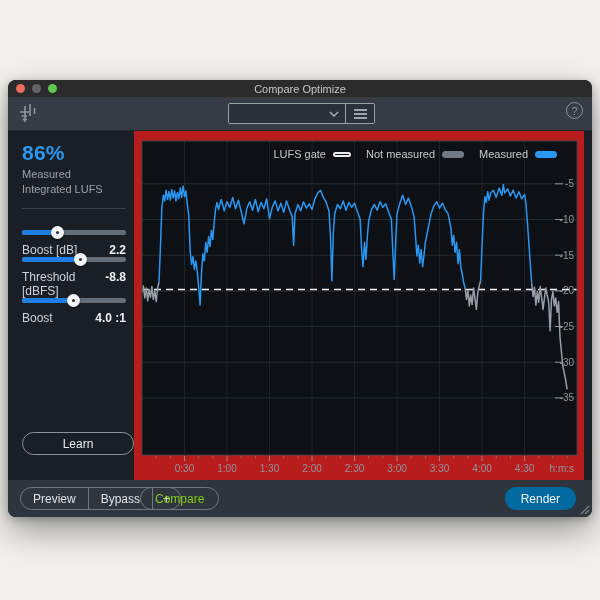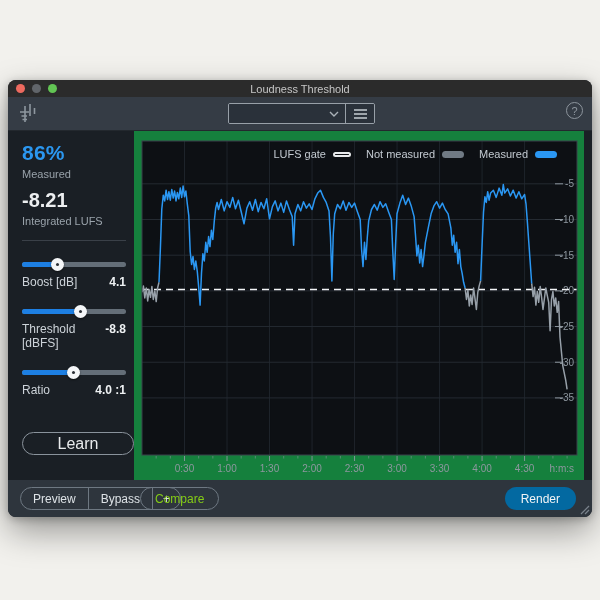--- a/index.html
+++ b/index.html
@@ -19,32 +19,32 @@
   .preset-menu-btn { width:29px; height:100%; background:#2a313a; border-left:1px solid #98a0a8; display:flex; align-items:center; justify-content:center; }
   .help-btn { position:absolute; right:9px; top:5px; width:17px; height:17px; border:1.4px solid #8d959d; border-radius:50%;
               color:#8d959d; font-size:11px; display:flex; align-items:center; justify-content:center; }
   
   .main { position:absolute; left:0; top:51px; width:100%; height:310px; background:#1a1f25; }
   .sidebar { position:absolute; left:0; top:0; width:126px; height:100%; padding:10px 0 0 14px; }
   .big-pct { font-size:21px; font-weight:bold; letter-spacing:.2px; }
   .sub-label { font-size:11px; color:#9aa3ab; margin-top:3px; }
   .big-lufs { font-size:20px; font-weight:bold; color:#eceef0; margin-top:9px; }
   .divider { width:104px; height:1px; background:#3a4048; margin:13px 0 0 0; }
-  .slider-row { width:104px; margin-top:20px; }
+  .slider-row { width:104px; }
   .slider-row:first-of-type { margin-top:0; }
   .track { position:relative; width:104px; height:5px; border-radius:3px; background:#646e78; }
   .fill { position:absolute; left:0; top:0; height:5px; border-radius:3px; }
   .thumb { position:absolute; top:-4px; width:13px; height:13px; border-radius:50%; background:#f4f6f8; box-shadow:0 1px 2px rgba(0,0,0,.5); }
   .thumb::after { content:""; position:absolute; left:5px; top:5px; width:3px; height:3px; border-radius:50%; background:#2a2f35; }
   .slider-text { display:flex; justify-content:space-between; margin-top:8px; font-size:12px; color:#cdd3d9; }
   .slider-text .val { color:#eef1f3; font-weight:bold; }
   .learn-btn { position:absolute; left:14px; top:301px; width:112px; height:23px; border:1px solid #8a939c; border-radius:12px;
-               color:#e8eaec; font-size:16px; display:flex; align-items:center; justify-content:center; background:transparent; }
-  
-  .chart-panel { position:absolute; left:126px; top:0; width:450px; height:349px; background:#15803d; }
+               color:#e8eaec; font-size:12px; display:flex; align-items:center; justify-content:center; background:transparent; }
+  
+  .chart-panel { position:absolute; left:126px; top:0; width:450px; height:349px; background:#b91c1c; }
   .legend { position:absolute; top:17px; right:27px; display:flex; gap:15px; align-items:center; z-index:3; }
   .legend-item { display:flex; gap:7px; align-items:center; font-size:11px; color:#c3cad1; }
   .pill { width:22px; height:7px; border-radius:4px; }
   .pill.outline { border:2px solid #e8eaec; background:transparent; height:5px; width:18px; }
   .pill.gray { background:#707a84; }
   .pill.blue { }
   
   .footer { position:absolute; left:0; bottom:0; width:100%; height:37px; background:#2e353d; }
   .btn-group { position:absolute; left:12px; top:7px; height:23px; display:flex; border:1px solid #6e7882; border-radius:12px; overflow:hidden; }
   .btn-group .seg { padding:0 12px; display:flex; align-items:center; color:#dde2e6; font-size:12px; border-right:1px solid #6e7882; }
@@ -60,21 +60,21 @@
 <body>
 
 <div class="window">
 
   <div class="titlebar">
     <div class="lights">
       <div class="light" id="light-red" style="background: rgb(237, 106, 95);"></div>
       <div class="light" id="light-mid" style="background: rgb(97, 101, 106);"></div>
       <div class="light" id="light-green" style="background: rgb(98, 197, 84);"></div>
     </div>
-    <div class="title">Loudness Threshold</div>
+    <div class="title">Compare Optimize</div>
   </div>
 
   <div class="toolbar">
     <svg class="module-icon" viewBox="0 0 24 22">
       <g stroke="#8e979f" stroke-width="1.6" fill="none">
         <line x1="7" y1="3" x2="7" y2="19"></line>
         <line x1="12" y1="1" x2="12" y2="13"></line>
         <line x1="16.5" y1="5" x2="16.5" y2="11"></line>
         <line x1="2" y1="9" x2="11" y2="9"></line>
         <line x1="3.5" y1="13" x2="9" y2="13"></line>
@@ -101,52 +101,51 @@
     <div class="help-btn">
       <span>?</span>
     </div>
   </div>
 
   <div class="main">
 
     <div class="sidebar">
       <div class="big-pct" id="pct" style="color: rgb(43, 151, 240);">86%</div>
       <div class="sub-label">Measured</div>
-      <div class="big-lufs">-8.21</div>
       <div class="sub-label">Integrated LUFS</div>
       <div class="divider"></div>
 
       <div style="margin-top:21px;">
         <div class="slider-row">
           <div class="track">
             <div class="fill" style="width: 34%; background: rgb(29, 127, 227);"></div>
             <div class="thumb" style="left: calc(34% - 6px);"></div>
           </div>
           <div class="slider-text">
             <span>Boost [dB]</span>
-            <span class="val">4.1</span>
+            <span class="val">2.2</span>
           </div>
         </div>
         <div class="slider-row">
           <div class="track">
             <div class="fill" style="width: 56%; background: rgb(29, 127, 227);"></div>
             <div class="thumb" style="left: calc(56% - 6px);"></div>
           </div>
           <div class="slider-text">
             <span>Threshold [dBFS]</span>
             <span class="val">-8.8</span>
           </div>
         </div>
         <div class="slider-row">
           <div class="track">
             <div class="fill" style="width: 49%; background: rgb(29, 127, 227);"></div>
             <div class="thumb" style="left: calc(49% - 6px);"></div>
           </div>
           <div class="slider-text">
-            <span>Ratio</span>
+            <span>Boost</span>
             <span class="val">4.0 :1</span>
           </div>
         </div>
       </div>
 
       <button class="learn-btn">Learn</button>
     </div>
 
     <div class="chart-panel">
       <div class="legend" id="legend">

